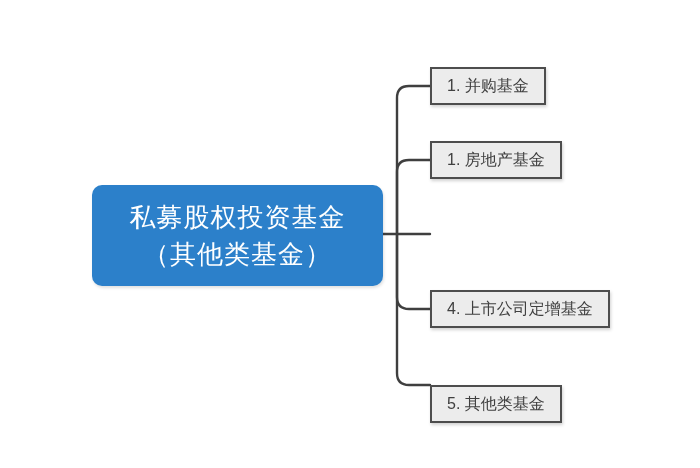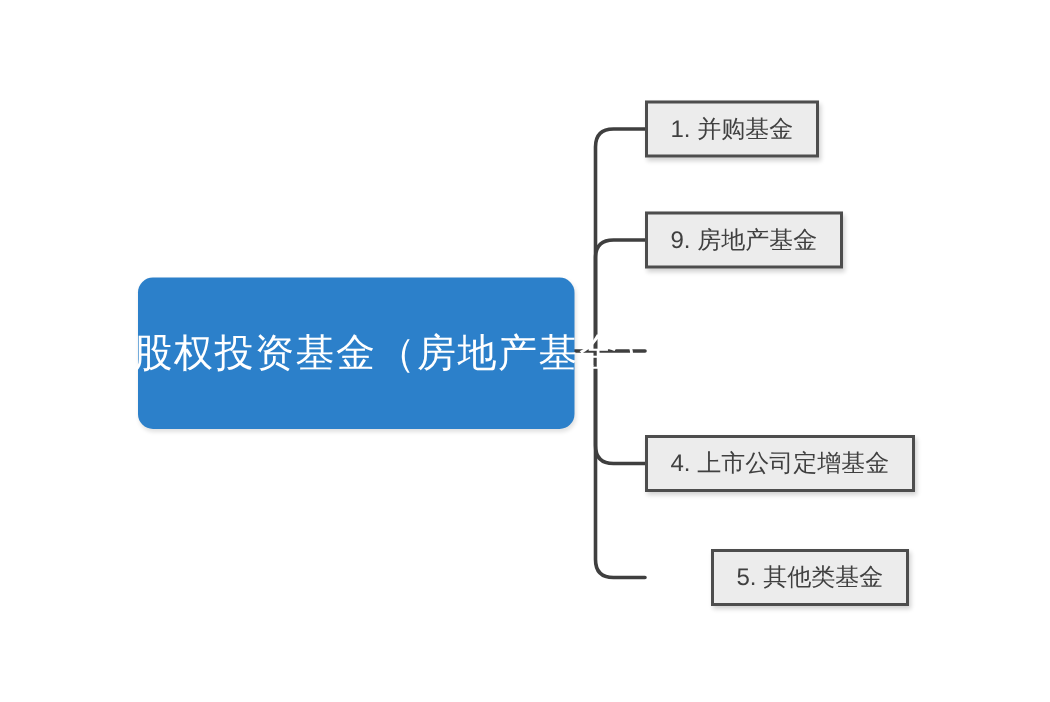--- a/index.html
+++ b/index.html
@@ -32,21 +32,21 @@
   .root-node {
     position: absolute;
     left: 92px;
     top: 185px;
     width: 291px;
     height: 101px;
     background: var(--root-fill, #2c80ca);
     border-radius: 10px;
     box-shadow: 1px 2px 3px rgba(0,0,0,0.12);
     display: flex;
-    flex-direction: row;
+    flex-direction: column;
     align-items: center;
     justify-content: center;
     box-sizing: border-box;
     cursor: pointer;
   }
   .root-line {
     color: var(--root-text, #ffffff);
     font-size: 26px;
     line-height: 37px;
     text-align: center;
@@ -69,47 +69,47 @@
   }
   .child-node span {
     color: var(--child-text, #404040);
     font-size: 16px;
     white-space: nowrap;
   }
   .child-1 { top: 67px; }
   .child-2 { top: 141px; }
   .child-3 { top: 215px; }
   .child-4 { top: 290px; text-align: center; }
-  .child-5 { top: 366px; margin-left: 44px; }
+  .child-5 { top: 385px; }
 </style>
 </head>
 <body>
 
 <div class="canvas">
 
   <svg class="connector-svg" viewBox="0 0 700 468" aria-hidden="true">
     <path class="connector" d="M 383 234 H 397"></path>
     <path class="connector" d="M 397 234 V 98 Q 397 86 409 86 H 430"></path>
     <path class="connector" d="M 397 234 V 172 Q 397 160 409 160 H 430"></path>
     <path class="connector" d="M 397 234 H 430"></path>
     <path class="connector" d="M 397 234 V 297 Q 397 309 409 309 H 430"></path>
     <path class="connector" d="M 397 234 V 373 Q 397 385 409 385 H 430"></path>
   </svg>
 
   <div class="root-node">
     <div class="root-line">私募股权投资基金</div>
-    <div class="root-line">（房地产基金）</div>
+    <div class="root-line">（其他类基金）</div>
   </div>
 
   <div class="child-node child-1">
     <span>1. 并购基金</span>
   </div>
 
   <div class="child-node child-2">
-    <span>9. 房地产基金</span>
+    <span>1. 房地产基金</span>
   </div>
 
 
   <div class="child-node child-4">
     <span>4. 上市公司定增基金</span>
   </div>
 
   <div class="child-node child-5">
     <span>5. 其他类基金</span>
   </div>

